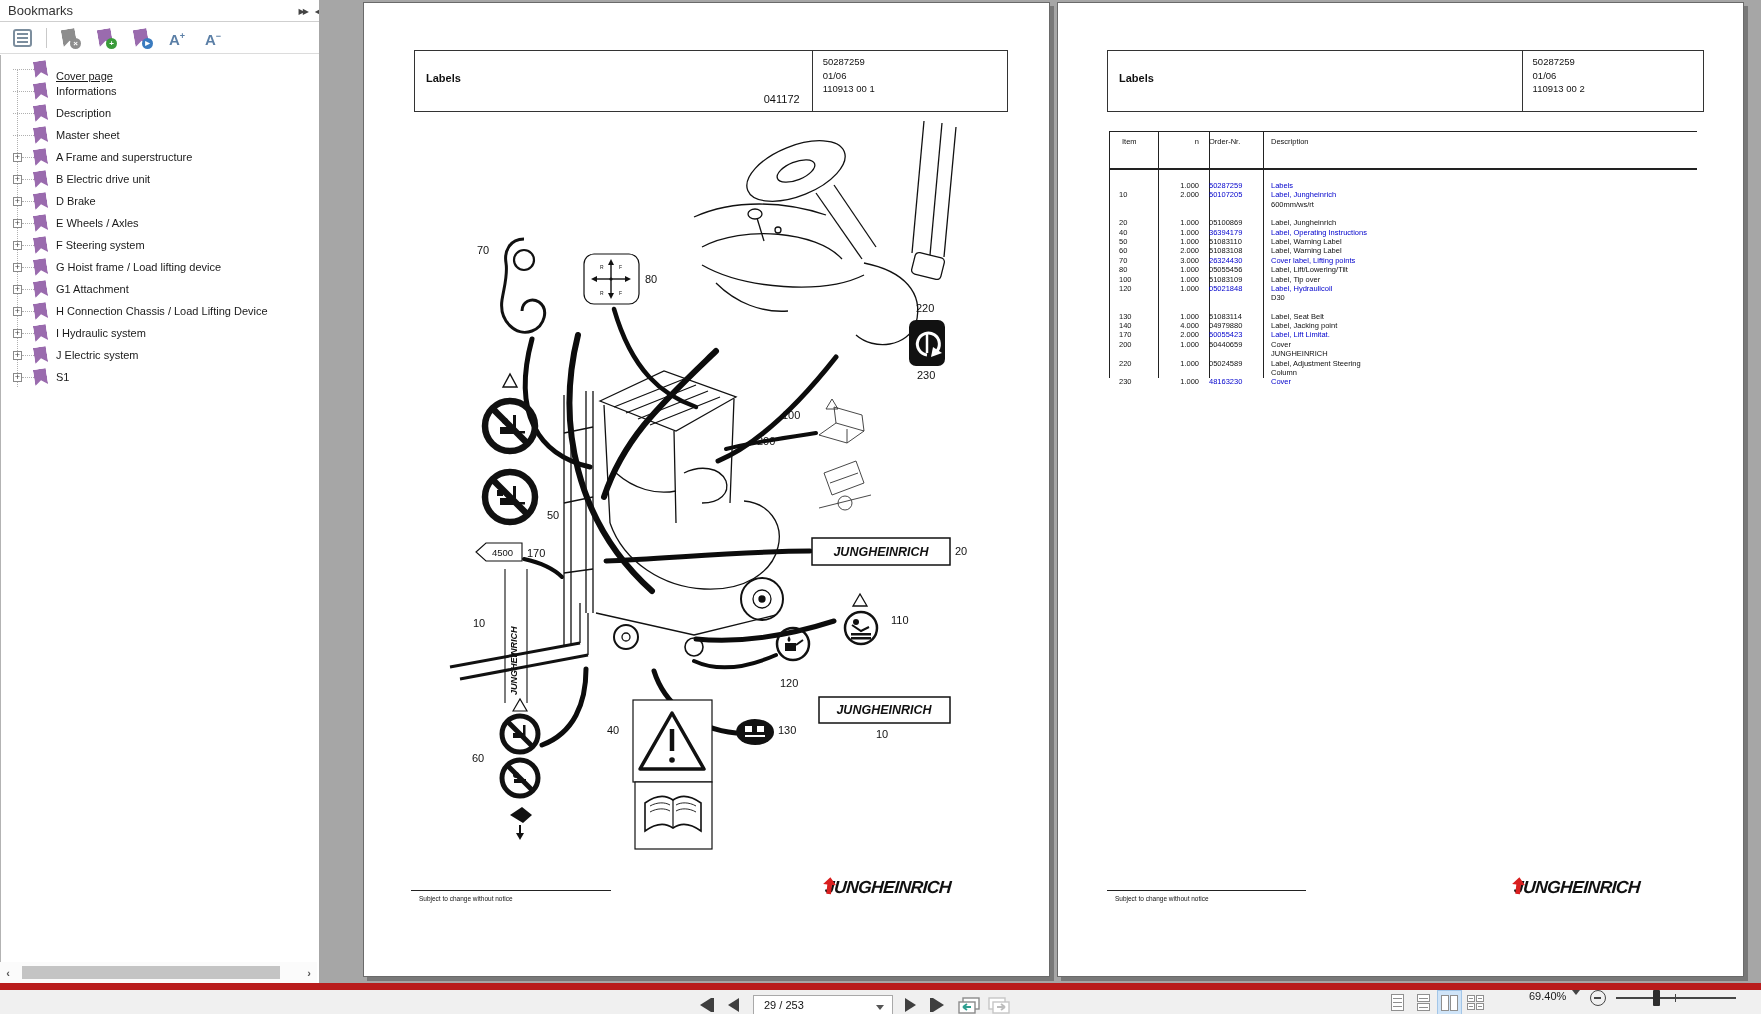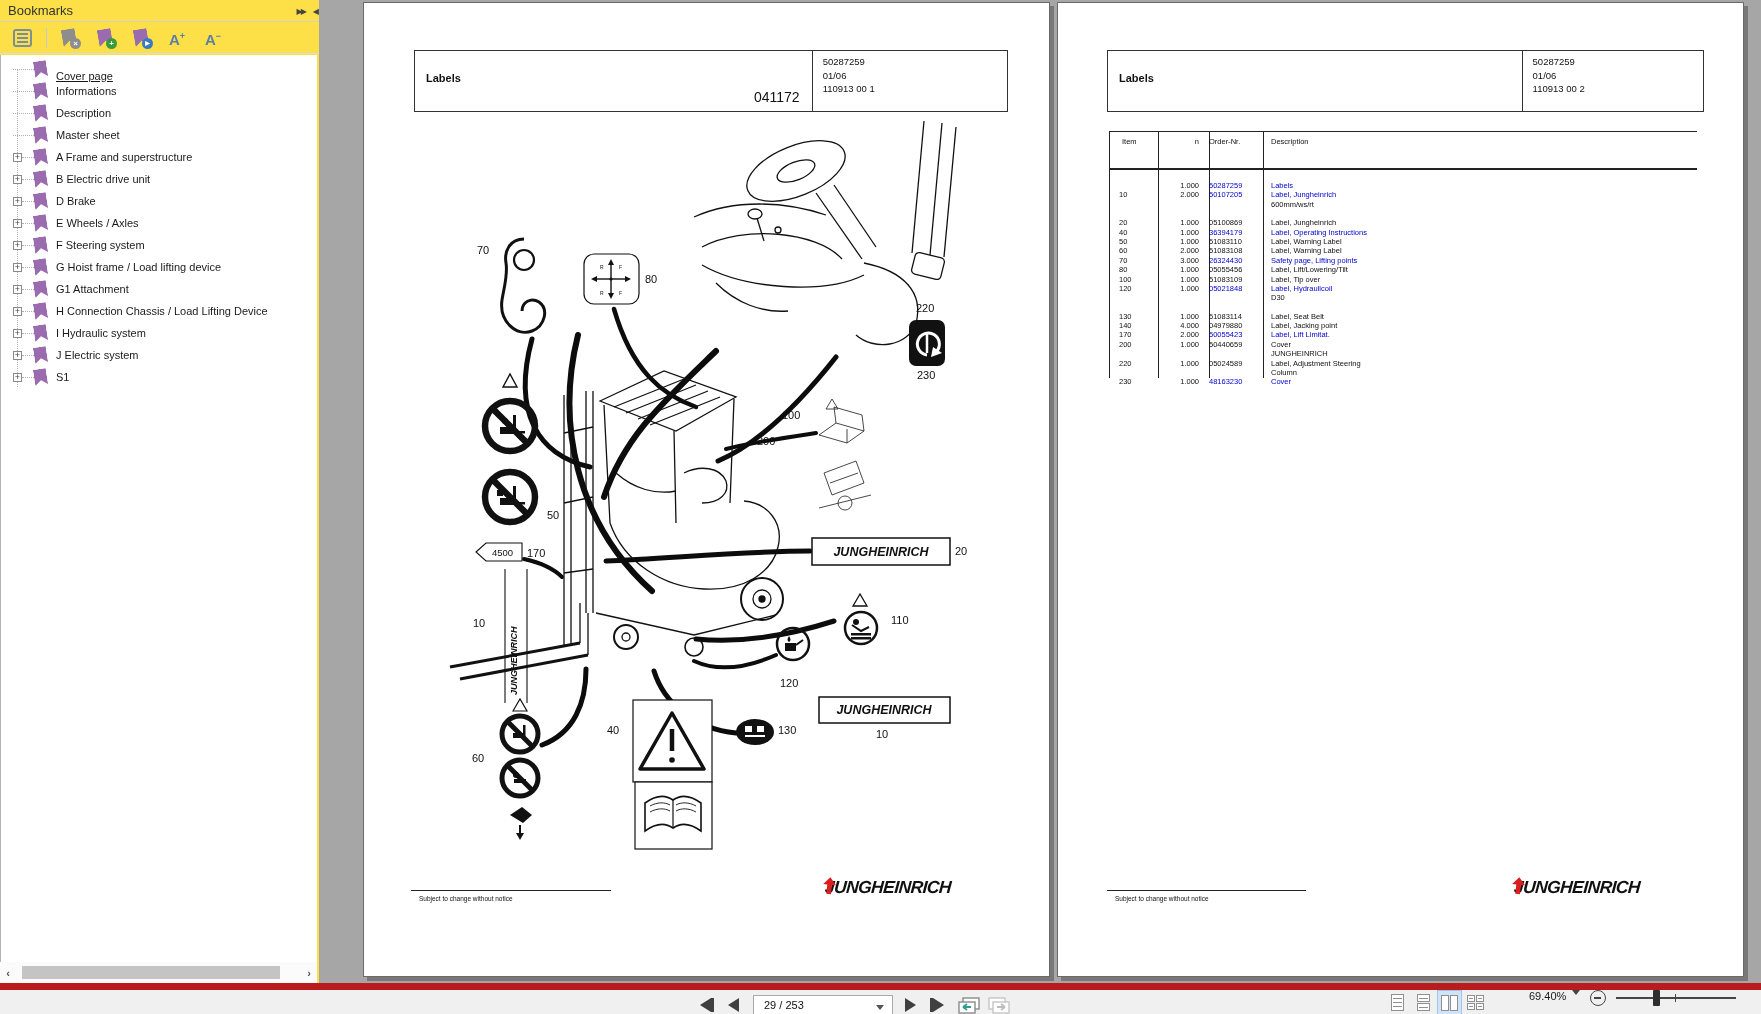--- a/index.html
+++ b/index.html
@@ -2,21 +2,21 @@
 <html><head>
 <meta charset="utf-8">
 <style>
   * { margin:0; padding:0; box-sizing:border-box; }
   html,body { width:1761px; height:1014px; overflow:hidden;
     font-family:"Liberation Sans", sans-serif; background:#a6a6a6; }
   #app { position:relative; width:1761px; height:1014px; background:#a6a6a6; }
 
   
   #panel { position:absolute; left:0; top:0; width:328px; height:983px;
-    background:#fde047; border-right:5px solid #000000; }
+    background:#ffffff; border-right:3px solid #000000; }
   .panel-header { position:relative; height:22px; border-bottom:1px solid #cfcfcf;
     display:flex; align-items:center; padding-left:8px; }
   .panel-title { font-size:13px; color:#333; }
   .panel-header-icons { position:absolute; right:6px; top:0; height:22px;
     display:flex; align-items:center; gap:8px; color:#555; }
   .ph-ico { font-size:8px; cursor:pointer; color:#444; letter-spacing:-2px; }
   .panel-toolbar { height:32px; display:flex; align-items:center; padding-left:10px;
     border-bottom:1px solid #dcdcdc; }
   .tb-btn { position:relative; width:24px; height:24px; margin-right:12px;
     display:flex; align-items:center; justify-content:center; }
@@ -60,21 +60,21 @@
   
   #doc { position:absolute; left:319px; top:0; width:1442px; height:983px; background:#a6a6a6; }
   .page { position:absolute; top:2px; width:687px; height:975px; background:#fff;
     border:1px solid #6a6a6a; box-shadow:4px 4px 0 #787878; }
   #page-left  { left:44px; }
   #page-right { left:738px; }
 
   .hdr-table { position:absolute; border:1px solid #333; display:flex; }
   .hdr-left-cell { position:relative; border-right:1px solid #333; }
   .hdr-title { position:absolute; left:11px; top:21px; font-size:11px; font-weight:bold; color:#111; }
-  .hdr-sheetno { position:absolute; right:12px; bottom:6px; font-size:14px; color:#111; }
+  .hdr-sheetno { position:absolute; right:12px; bottom:6px; font-size:11px; color:#111; }
   .hdr-right-cell { padding:4px 0 0 10px; font-size:9.5px; line-height:13.5px; color:#111; }
 
   .footer-line { position:absolute; height:1px; background:#222; }
   .footer-note { position:absolute; font-size:6.5px; color:#111; }
   .logo { position:absolute; display:flex; align-items:flex-start; }
   .logo-text { font-size:17.5px; font-weight:bold; font-style:italic; color:#111;
     letter-spacing:-0.6px; transform:skewX(-4deg); }
   .logo-arrow { position:relative; width:13px; height:19px; margin-right:-11px; z-index:2; }
 
   
@@ -576,21 +576,21 @@
             <div class="pt-row">
               <span class="c-item">60</span>
               <span class="c-n">2.000</span>
               <span class="c-ord">51083108</span>
               <span class="c-desc">Label, Warning Label</span>
             </div>
             <div class="pt-row">
               <span class="c-item">70</span>
               <span class="c-n">3.000</span>
               <span class="c-ord blue">26324430</span>
-              <span class="c-desc blue">Safety page, Lifting points</span>
+              <span class="c-desc blue">Cover label, Lifting points</span>
             </div>
             <div class="pt-row">
               <span class="c-item">80</span>
               <span class="c-n">1.000</span>
               <span class="c-ord">05055456</span>
               <span class="c-desc">Label, Lift/Lowering/Tilt</span>
             </div>
             <div class="pt-row">
               <span class="c-item">100</span>
               <span class="c-n">1.000</span>

